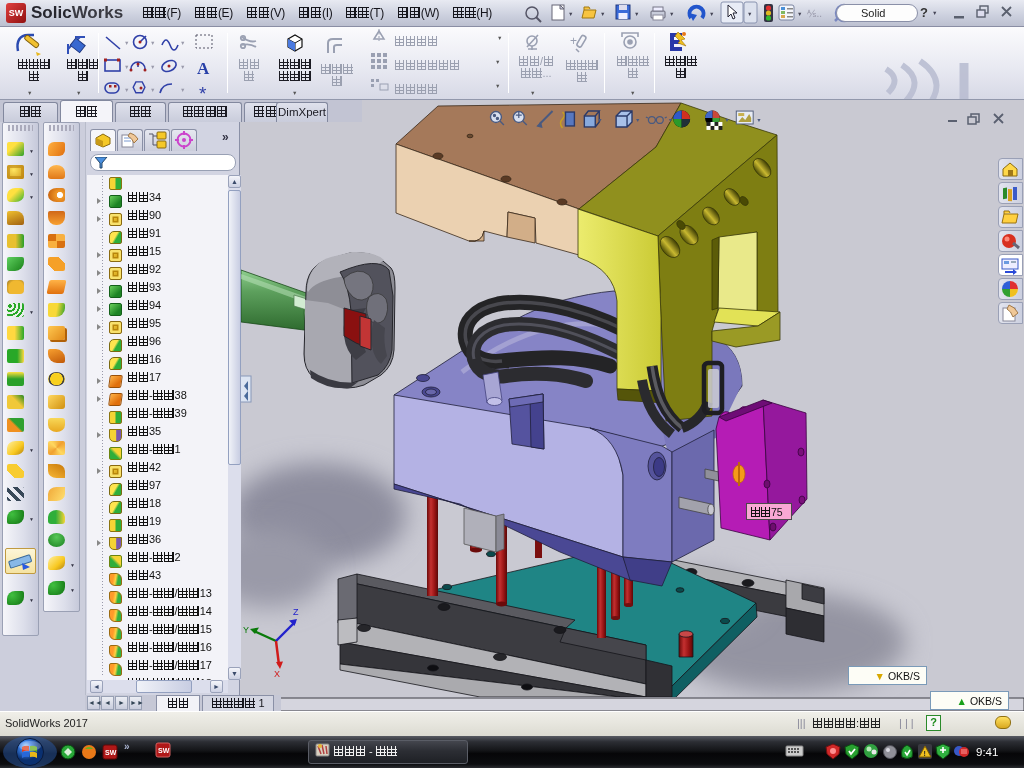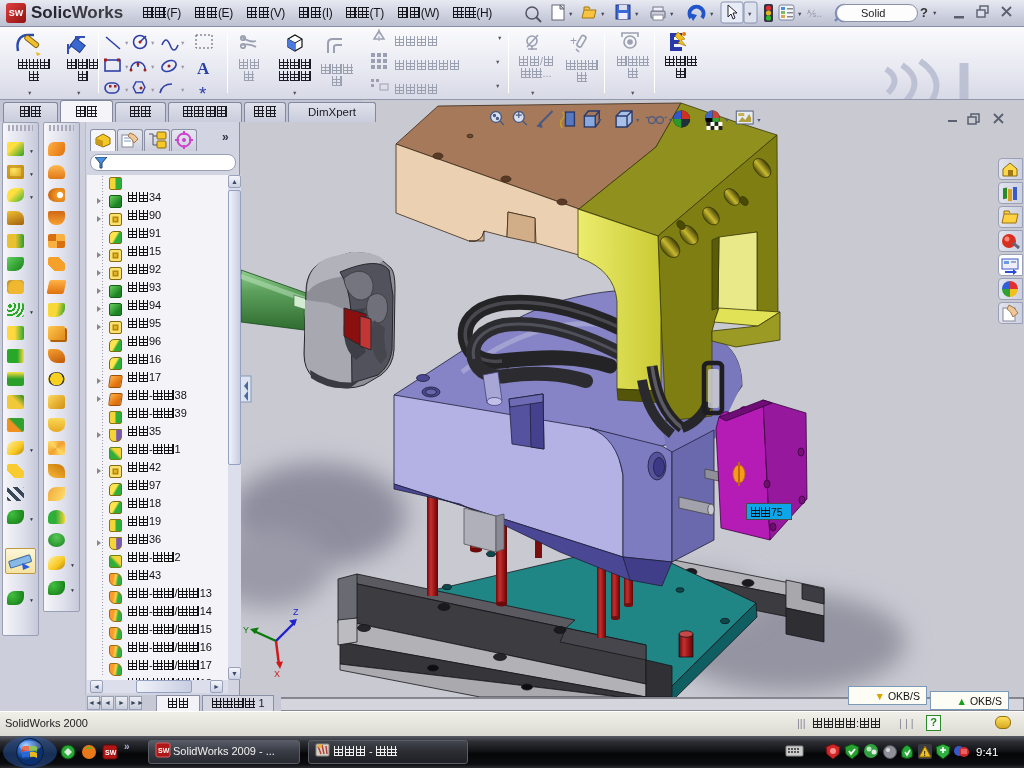--- a/index.html
+++ b/index.html
@@ -309,21 +309,21 @@
     <div class="tbsep" style="left:604px"></div>
     <div class="tbsep" style="left:654px"></div>
 </div>
 
 <div class="abs" id="tabrow">
  <div class="tab" style="left:3px;width:55px"><span class="cj"></span><span class="cj"></span></div>
  <div class="tab act" style="left:60px;width:53px"><span class="cj"></span><span class="cj"></span></div>
  <div class="tab" style="left:115px;width:51px"><span class="cj"></span><span class="cj"></span></div>
  <div class="tab" style="left:168px;width:74px"><span class="cj"></span><span class="cj"></span><span class="cj"></span><span class="cj"></span></div>
  <div class="tab" style="left:244px;width:42px"><span class="cj"></span><span class="cj"></span></div>
- <div class="tab" style="left:288px;width:88px">DimXpert</div>
+ <div class="tab" style="left:276px;width:52px">DimXpert</div>
 </div>
 
 <div class="abs" id="vp">
     <svg id="vpsvg" width="1024" height="711" viewBox="0 0 1024 711">
 <defs>
  <filter id="blur12" x="-40%" y="-40%" width="180%" height="180%">
           <feGaussianBlur stdDeviation="12"></feGaussianBlur>
         </filter>
  <filter id="blur6" x="-40%" y="-40%" width="180%" height="180%">
           <feGaussianBlur stdDeviation="6"></feGaussianBlur>
@@ -869,26 +869,26 @@
       <rect x="2" y="2" width="6" height="3" fill="#c8b050"></rect>
     </g>
   <g fill="#4a5a80" font-size="5.5">
       <text x="110" y="14">▼</text>
       <text x="148" y="14">▼</text>
       <text x="181" y="14">▼</text>
       <text x="238" y="14">▼</text>
       <text x="270" y="14">▼</text>
     </g>
 </svg>
-<div class="abs" style="left:746px;top:503px;width:46px;height:17px;background:#0ea5e9;border:1px solid #4a4a4a;font-size:10.5px;color:#111;padding:2px 8px 0 3px"><span class="cj"></span><span class="cj"></span>75</div>
-<div class="abs kbs" style="left:848px;top:686px"><span style="color:#d8a800">▼</span> OKB/S</div>
+<div class="abs" style="left:746px;top:503px;width:46px;height:17px;background:#f9a8d4;border:1px solid #4a4a4a;font-size:10.5px;color:#111;padding:2px 8px 0 3px"><span class="cj"></span><span class="cj"></span>75</div>
+<div class="abs kbs" style="left:848px;top:666px"><span style="color:#d8a800">▼</span> OKB/S</div>
 <div class="abs kbs" style="left:930px;top:691px"><span style="color:#18a018">▲</span> OKB/S</div>
 
 <div class="abs" id="status">
-  <span style="position:absolute;left:5px;top:5px">SolidWorks 2000</span>
+  <span style="position:absolute;left:5px;top:5px">SolidWorks 2017</span>
   <span style="position:absolute;left:797px;top:5px;color:#889">|||</span>
   <span style="position:absolute;left:812px;top:5px"><span class="cj"></span><span class="cj"></span><span class="cj"></span><span class="cj"></span>:<span class="cj"></span><span class="cj"></span></span>
   <span style="position:absolute;left:899px;top:5px;color:#889">| | |</span>
   <span style="position:absolute;left:926px;top:3px;width:15px;height:16px;background:#f8f8f8;border:1px solid #2a8a2a;color:#1a8a1a;font-weight:bold;font-size:11px;text-align:center">?</span>
   <span style="position:absolute;left:995px;top:4px;width:16px;height:13px;background:linear-gradient(#ffe060,#d8a820);border:1px solid #907010;border-radius:6px"></span>
 </div>
 
 <div class="abs" id="taskbar"></div>
 <div class="abs" id="tbextras" style="left:0;top:736px;width:1024px;height:32px">
   <svg width="1024" height="32" style="position:absolute">
@@ -911,21 +911,20 @@
     <circle cx="68" cy="16" r="7" fill="#28a838" stroke="#0a4a10"></circle>
       <path d="M64,16 l4,-4 4,4 -4,4 Z" fill="#d8f0d8"></path>
     <circle cx="89" cy="16" r="7" fill="#e87818"></circle>
       <path d="M85,13 a5,5 0 0,1 8,0 Z" fill="#68b020"></path>
     <g transform="translate(103,9)">
         <rect width="14" height="14" rx="2" fill="#b01818" stroke="#600808"></rect>
         <text x="2" y="10" font-size="7" fill="#fff" font-weight="bold">SW</text>
       </g>
     <text x="124" y="14" font-size="10" fill="#aab4d0" font-weight="bold">»</text>
   </svg>
-  <div class="tbbtn" style="left:148px;width:152px;background:linear-gradient(#585c68,#3a3d46 45%,#282a30)">SolidWorks 2009 - ...</div>
   <div class="tbbtn" style="left:308px;width:160px;background:linear-gradient(#44464e,#2c2e34 45%,#1e2025)"><span class="cj"></span><span class="cj"></span><span class="cj"></span> - <span class="cj"></span><span class="cj"></span></div>
   <svg width="260" height="32" style="position:absolute;left:148px">
       <rect x="8" y="7" width="14" height="14" rx="2" fill="#b01818" stroke="#d06060"></rect>
       <text x="10" y="17" font-size="7" fill="#fff" font-weight="bold">SW</text>
     </svg>
   <svg width="40" height="32" style="position:absolute;left:312px">
       <rect x="4" y="8" width="13" height="12" rx="1" fill="#d8d0c0" stroke="#888"></rect>
       <path d="M6,10 l3,8 M10,9 l2,9 M14,10 l1,8" stroke="#b04040" stroke-width="1.5"></path>
       <circle cx="8" cy="10" r="2" fill="#e8b838"></circle>
     </svg>

